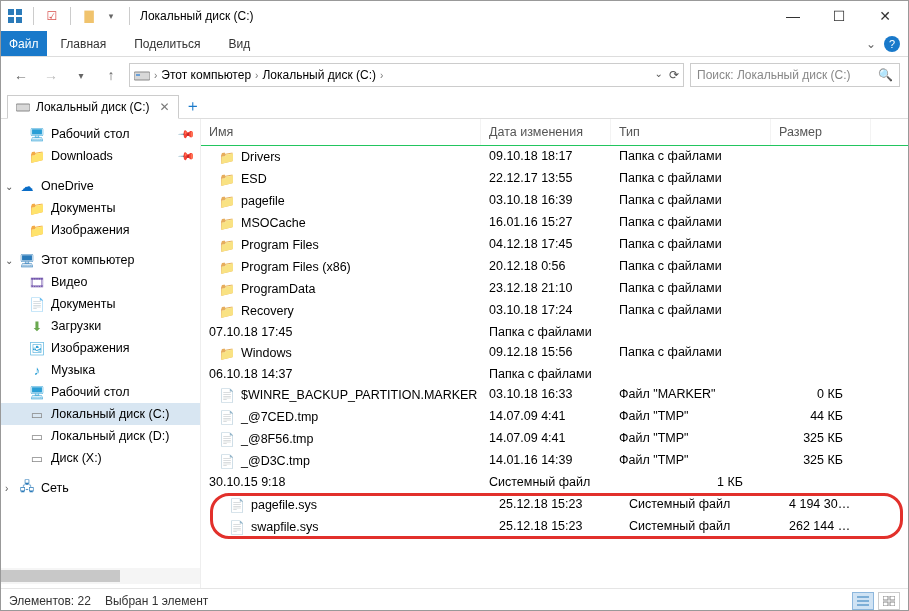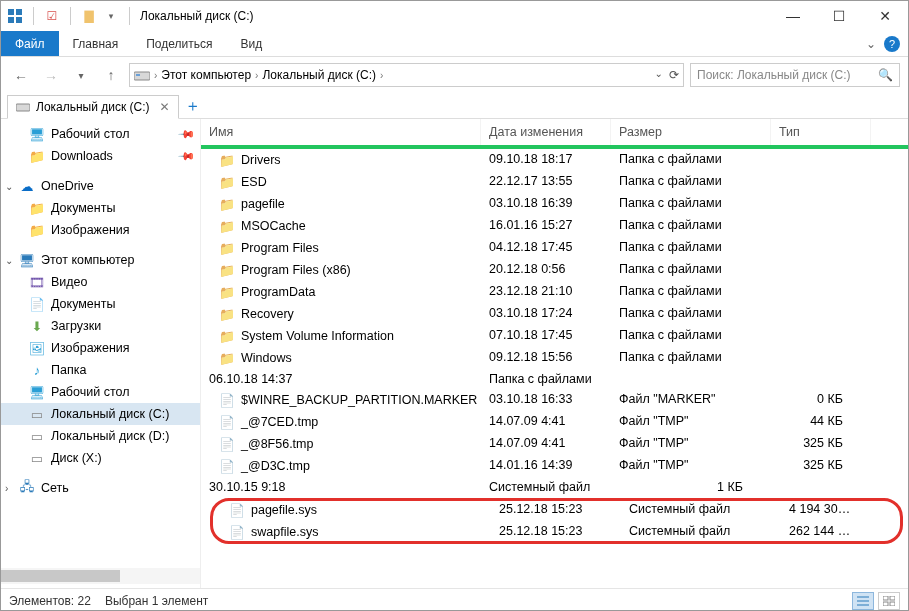--- a/index.html
+++ b/index.html
@@ -6,21 +6,21 @@
   body { margin: 0; background: #888; display:flex; align-items:center; justify-content:center; }
   .window { width: 909px; height: 611px; background: #fff; border: 1px solid #999; position: relative; overflow:hidden; }
   .titlebar { height: 30px; background:#fff; display:flex; align-items:center; font-size:12px; color:#000; }
   .titlebar .qat { display:flex; align-items:center; gap:6px; padding:0 6px; }
   .titlebar .qat .ic { width:16px; height:16px; display:flex; align-items:center; justify-content:center; font-size:12px; }
   .titlebar .sep { width:1px; height:18px; background:#ccc; margin:0 4px; }
   .titlebar .title { padding-left:6px; }
   .winbtns { margin-left:auto; display:flex; }
   .winbtn { width:46px; height:30px; display:flex; align-items:center; justify-content:center; font-size:14px; color:#333; }
   .ribbonbar { height:26px; display:flex; align-items:stretch; border-bottom:1px solid #ddd; font-size:12px; }
-  .filetab { background:#1979ca; color:#fff; padding:0 14px; display:flex; align-items:center; }
+  .filetab { background:#1979ca; color:#fff; padding:0 8px; display:flex; align-items:center; }
   .rtab { padding:0 14px; display:flex; align-items:center; color:#333; }
   .ribr { margin-left:auto; display:flex; align-items:center; padding-right:8px; gap:8px; color:#1979ca;}
   .ribr .chev { color:#666; font-size:12px;}
   .ribr .help { width:16px; height:16px; border-radius:50%; background:#1979ca; color:#fff; font-size:11px; display:flex; align-items:center; justify-content:center; }
   .navbar { height:36px; display:flex; align-items:center; padding:0 8px; gap:6px; }
   .navbtn { width:24px; height:24px; display:flex; align-items:center; justify-content:center; color:#666; font-size:14px;}
   .addrbox { flex:1; border:1px solid #ccc; height:24px; display:flex; align-items:center; padding:0 4px; font-size:12px; gap:4px;}
   .addrbox .crumb { display:flex; align-items:center; gap:4px; color:#000;}
   .addrbox .gt { color:#777; font-size:10px;}
   .addrbox .spacer{ flex:1;}
@@ -44,21 +44,21 @@
   .ic.pc{ color:#2a7ab9;}
   .ic.onedrive{ color:#0a6dc7;}
   .ic.video{ color:#6a4ca8;}
   .ic.doc{ color:#c99b4e;}
   .ic.dl{ color:#6aa84f;}
   .ic.img{ color:#2a9fd6;}
   .ic.music{ color:#2a9fd6;}
   .ic.desk{ color:#2a9fd6;}
   .ic.net{ color:#2a7ab9;}
   .list { flex:1; overflow:auto; font-size:12.5px; position:relative;}
-  .cols { display:grid; grid-template-columns: 280px 130px 160px 100px; border-bottom:4px solid #22c55e; color:#555;}
+  .cols { display:grid; grid-template-columns: 280px 130px 160px 100px; border-bottom:1px solid #22c55e; color:#555;}
   .cols div { padding:6px 8px; border-right:1px solid #f3f3f3;}
   .row { display:grid; grid-template-columns: 280px 130px 160px 100px; }
   .row div { padding:3px 8px; white-space:nowrap; overflow:hidden; text-overflow:ellipsis;}
   .row .name { display:flex; align-items:center; gap:6px; padding-left:18px;}
   .row .size { text-align:right; padding-right:28px;}
   .fic { width:16px; height:16px; display:flex; align-items:center; justify-content:center; font-size:13px;}
   .fic.folder::before{ content:"📁"; filter:saturate(0.8);}
   .fic.file::before{ content:"📄"; filter:grayscale(0.6);}
   .highlighted { outline:3px solid #e2302b; outline-offset:-2px; border-radius:18px;}
   .status { height:24px; border-top:1px solid #e5e5e5; display:flex; align-items:center; font-size:12px; color:#333; padding:0 8px; gap:14px;}
@@ -200,21 +200,21 @@
           <div class="item ">
             <span class="ic dl">⬇</span>
             <span>Загрузки</span>
           </div>
           <div class="item ">
             <span class="ic img">🖼</span>
             <span>Изображения</span>
           </div>
           <div class="item ">
             <span class="ic music">♪</span>
-            <span>Папка</span>
+            <span>Музыка</span>
           </div>
           <div class="item ">
             <span class="ic desk">🖥</span>
             <span>Рабочий стол</span>
           </div>
           <div class="item sel">
             <span class="ic drive">▭</span>
             <span>Локальный диск (C:)</span>
           </div>
           <div class="item ">
@@ -233,22 +233,22 @@
           </div>
           <div class="nav-hscroll">
             <div class="thumb"></div>
           </div>
         </div>
     </div>
     <div class="list listwrap">
       <div class="cols">
         <div>Имя</div>
         <div>Дата изменения</div>
+        <div>Тип</div>
         <div>Размер</div>
-        <div>Тип</div>
       </div>
       <div class="listbody" id="listbody">
           <div class="row">
     <div class="name">
               <span class="fic folder"></span>
               <span>Drivers</span>
             </div>
     <div>09.10.18 18:17</div>
     <div>Папка с файлами</div>
     <div class="size"></div>
@@ -310,24 +310,20 @@
           <div class="row">
     <div class="name">
               <span class="fic folder"></span>
               <span>Recovery</span>
             </div>
     <div>03.10.18 17:24</div>
     <div>Папка с файлами</div>
     <div class="size"></div>
   </div>
           <div class="row">
-    <div class="name">
-              <span class="fic folder"></span>
-              <span>System Volume Information</span>
-            </div>
     <div>07.10.18 17:45</div>
     <div>Папка с файлами</div>
     <div class="size"></div>
   </div>
           <div class="row">
     <div class="name">
               <span class="fic folder"></span>
               <span>Windows</span>
             </div>
     <div>09.12.18 15:56</div>

